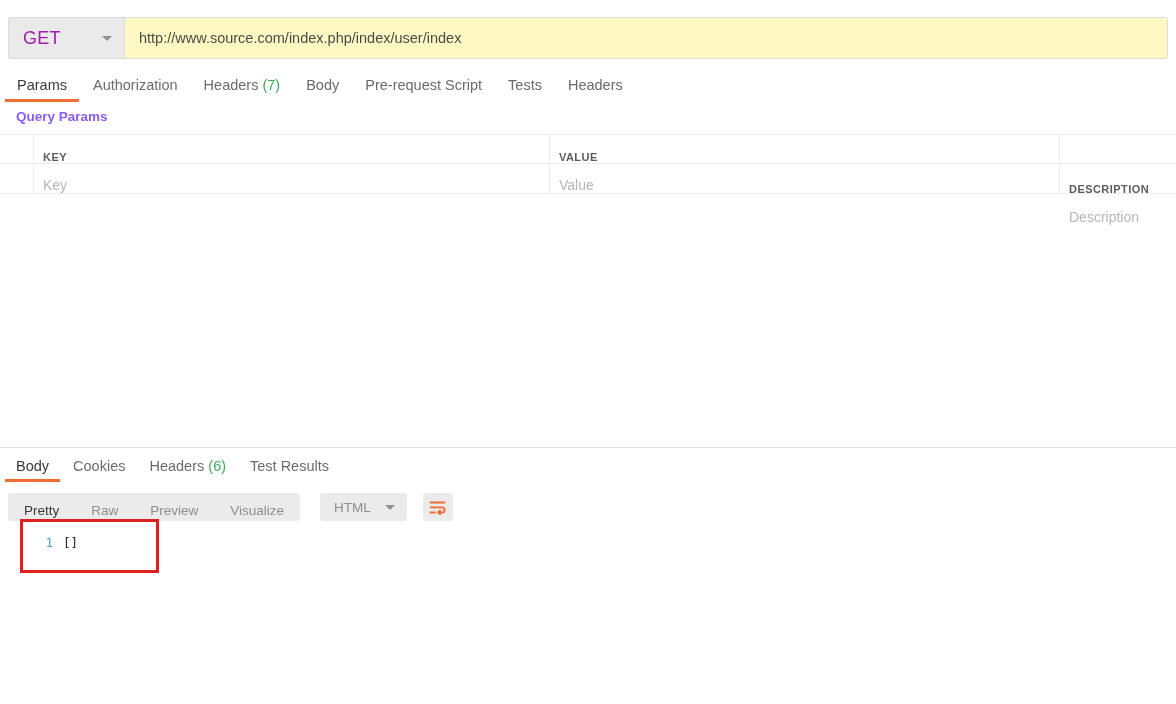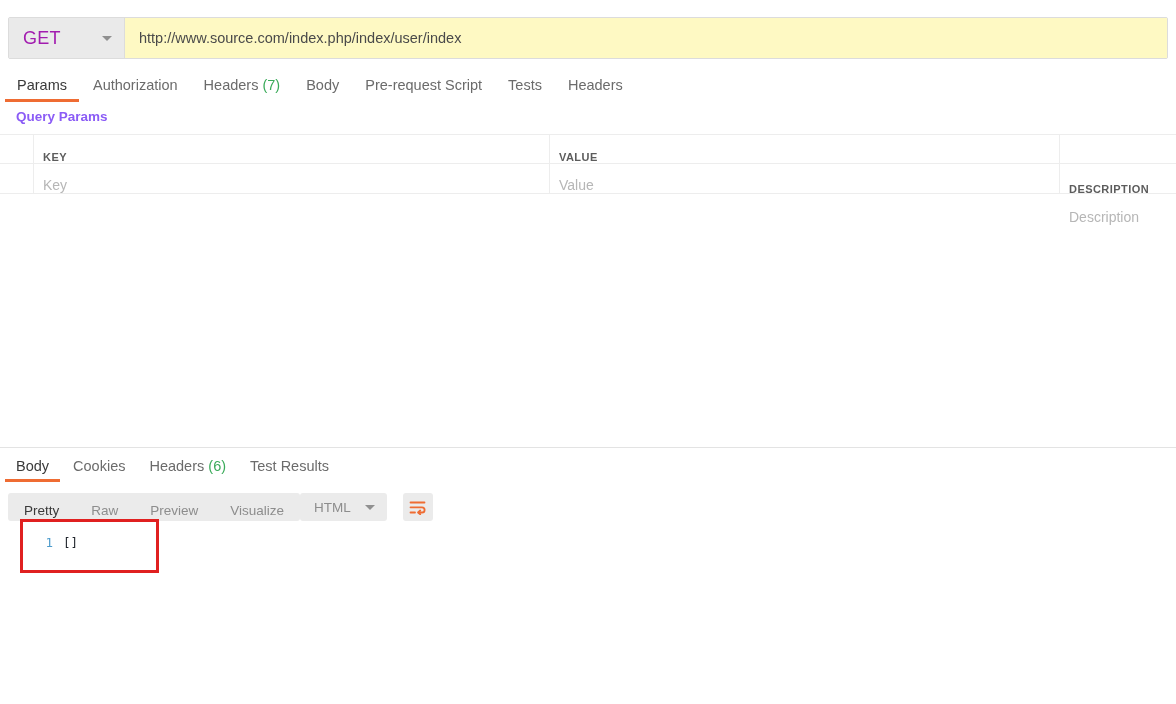--- a/index.html
+++ b/index.html
@@ -178,20 +178,21 @@
   .seg {
     padding: 0 16px;
     height: 20px;
     line-height: 27px;
     font-size: 13.5px;
     color: #8d8d8d;
     cursor: pointer;
   }
   .seg.active { color: #3a3a3a; }
   .fmt-select {
+    margin-left: 20px;
     display: flex;
     align-items: center;
     gap: 14px;
     background: #ebebeb;
     border-radius: 3px;
     height: 28px;
     padding: 0 12px 0 14px;
     cursor: pointer;
   }
   .fmt-label { font-size: 13.5px; color: #8d8d8d; }

